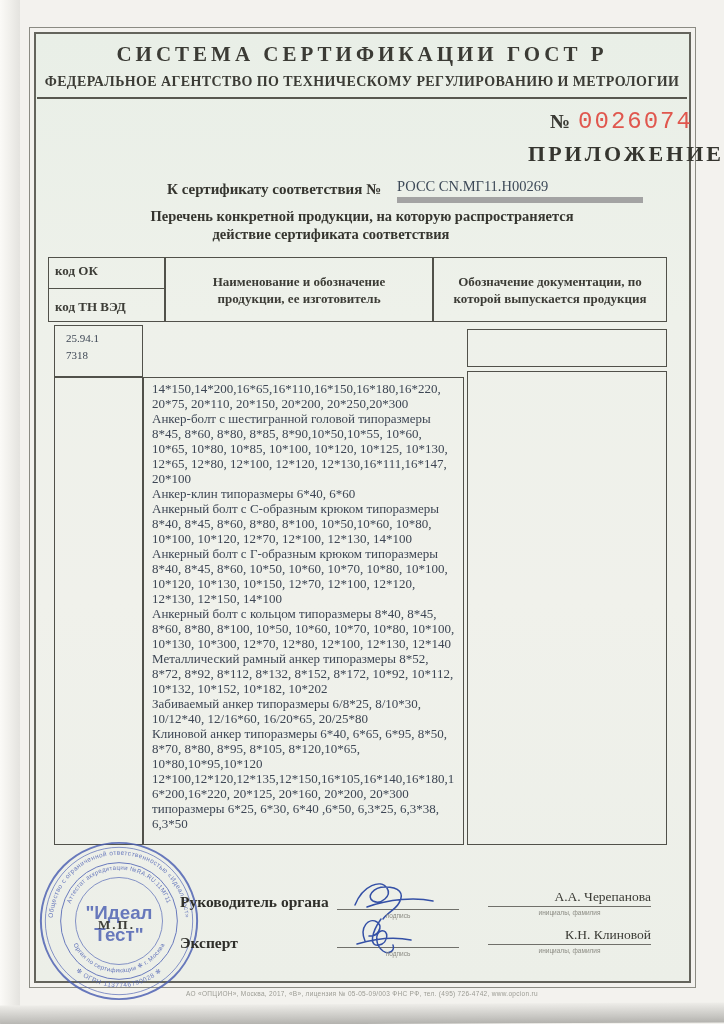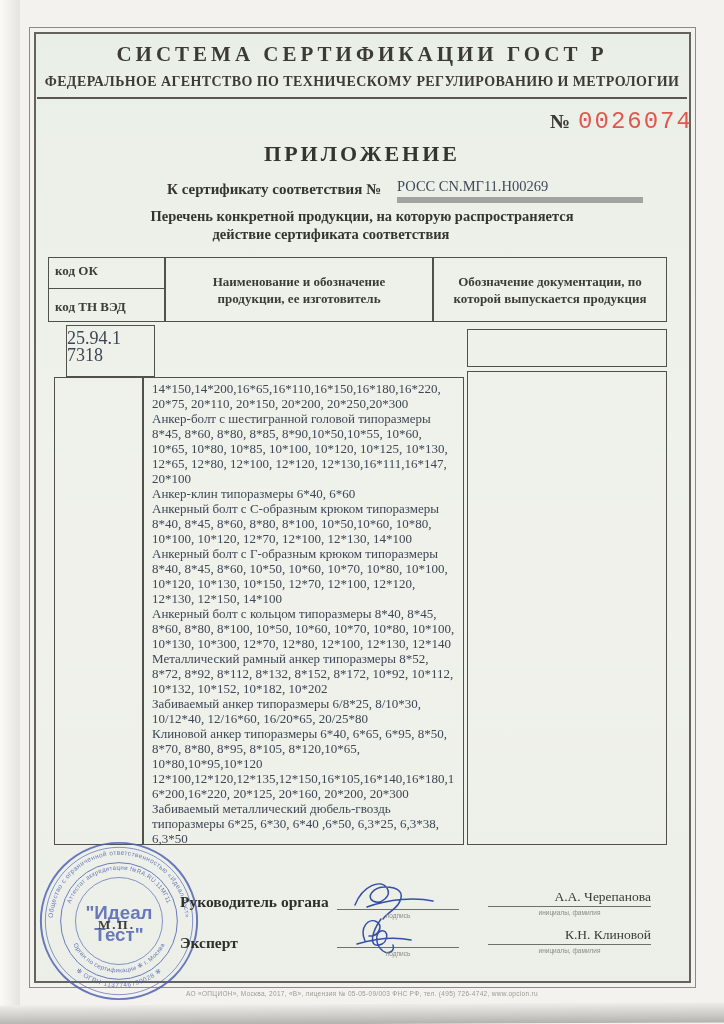--- a/index.html
+++ b/index.html
@@ -19,41 +19,41 @@
   .rule{left:37px;top:97px;width:650px;height:2px;background:#57574f;}
   
   .sys-title{left:0;top:42px;width:724px;text-align:center;font-size:21px;font-weight:bold;
      letter-spacing:4px;color:#3b3b35;}
   .agency{left:0;top:74px;width:724px;text-align:center;font-size:14px;font-weight:bold;
      letter-spacing:0.4px;color:#3b3b35;}
   .blank-no{left:550px;top:108px;display:flex;align-items:baseline;gap:8px;}
   .blank-no .nsign{font-size:20px;font-weight:bold;color:#3b3b35;}
   .blank-no .digits{font-family:"Liberation Mono",monospace;font-size:24px;letter-spacing:2px;
      color:#e0574e;}
-  .page-title{left:0;top:141px;width:724px;text-align:center;font-size:22px;font-weight:bold;
+  .page-title{left:0;top:141px;width:724px;text-align:right;font-size:22px;font-weight:bold;
      letter-spacing:3px;color:#35352f;}
   .cert-label{left:167px;top:181px;font-size:15px;font-weight:bold;color:#35352f;}
   .cert-number{left:397px;top:178px;width:246px;font-size:14.5px;color:#3e4a58;
      border-bottom:6px solid #a3a3a3;padding-bottom:2px;}
   .sub1{left:0;top:208px;width:724px;text-align:center;font-size:14.5px;font-weight:bold;color:#35352f;}
   .sub2{left:0;top:226px;width:662px;text-align:center;font-size:14.5px;font-weight:bold;color:#35352f;}
   
   .cell{border:1.5px solid #51514a;box-sizing:border-box;}
   .hc1{left:48px;top:257px;width:117px;height:65px;}
   .hc1 .t{position:absolute;left:6px;top:5px;font-size:13px;font-weight:bold;color:#3c3c36;}
   .hc1 .b{position:absolute;left:6px;bottom:6px;font-size:13px;font-weight:bold;color:#3c3c36;}
   .hc1 .split{position:absolute;left:0;top:30px;width:100%;height:1px;background:#51514a;}
   .hc2{left:165px;top:257px;width:268px;height:65px;}
   .hc3{left:433px;top:257px;width:234px;height:65px;}
   .hmid{display:flex;align-items:center;justify-content:center;text-align:center;
      font-size:13px;font-weight:bold;color:#3c3c36;line-height:17px;padding:0 12px;}
   
   .typed{color:#3d4654;}
-  .bc1a{left:54px;top:325px;width:89px;height:52px;font-size:18px;line-height:17px;
-     padding:4px 0 0 0;margin-left:12px;}
+  .bc1a{left:54px;top:325px;width:89px;height:52px;font-size:11px;line-height:17px;
+     padding:4px 0 0 11px;}
   .bc2a{left:143px;top:325px;width:321px;height:52px;font-size:13.5px;line-height:17px;
      padding:4px 8px 0 8px;}
   .bc1b{left:54px;top:377px;width:89px;height:468px;}
   .bc2b{left:143px;top:377px;width:321px;height:468px;font-size:13px;line-height:15px;
      padding:3px 4px 0 8px;}
   .bc3a{left:467px;top:329px;width:200px;height:38px;}
   .bc3b{left:467px;top:371px;width:200px;height:474px;}
   
   .stamp{left:30px;top:832px;opacity:0.82;}
   .mp{left:98px;top:917px;font-size:13px;font-weight:bold;letter-spacing:2px;color:#3e3e38;}
@@ -140,21 +140,20 @@
       <div>Металлический рамный анкер типоразмеры 8*52,</div>
       <div>8*72, 8*92, 8*112, 8*132, 8*152, 8*172, 10*92, 10*112,</div>
       <div>10*132, 10*152, 10*182, 10*202</div>
       <div>Забиваемый анкер типоразмеры 6/8*25, 8/10*30,</div>
       <div>10/12*40, 12/16*60, 16/20*65, 20/25*80</div>
       <div>Клиновой анкер типоразмеры 6*40, 6*65, 6*95, 8*50,</div>
       <div>8*70, 8*80, 8*95, 8*105, 8*120,10*65,</div>
       <div>10*80,10*95,10*120</div>
       <div>12*100,12*120,12*135,12*150,16*105,16*140,16*180,1</div>
       <div>6*200,16*220, 20*125, 20*160, 20*200, 20*300</div>
-      <div>Забиваемый металлический дюбель-гвоздь</div>
       <div>типоразмеры 6*25, 6*30, 6*40 ,6*50, 6,3*25, 6,3*38,</div>
       <div>6,3*50</div>
     </div>
   <div class="abs cell bc3b"></div>
 
   <svg class="abs stamp" width="178" height="178" viewBox="0 0 180 180">
     <defs>
       <path id="arcTop" d="M 23,90 A 67,67 0 0 1 157,90"></path>
       <path id="arcBot" d="M 23,90 A 67,67 0 0 0 157,90"></path>
       <path id="arcTopIn" d="M 38,90 A 52,52 0 0 1 142,90"></path>

